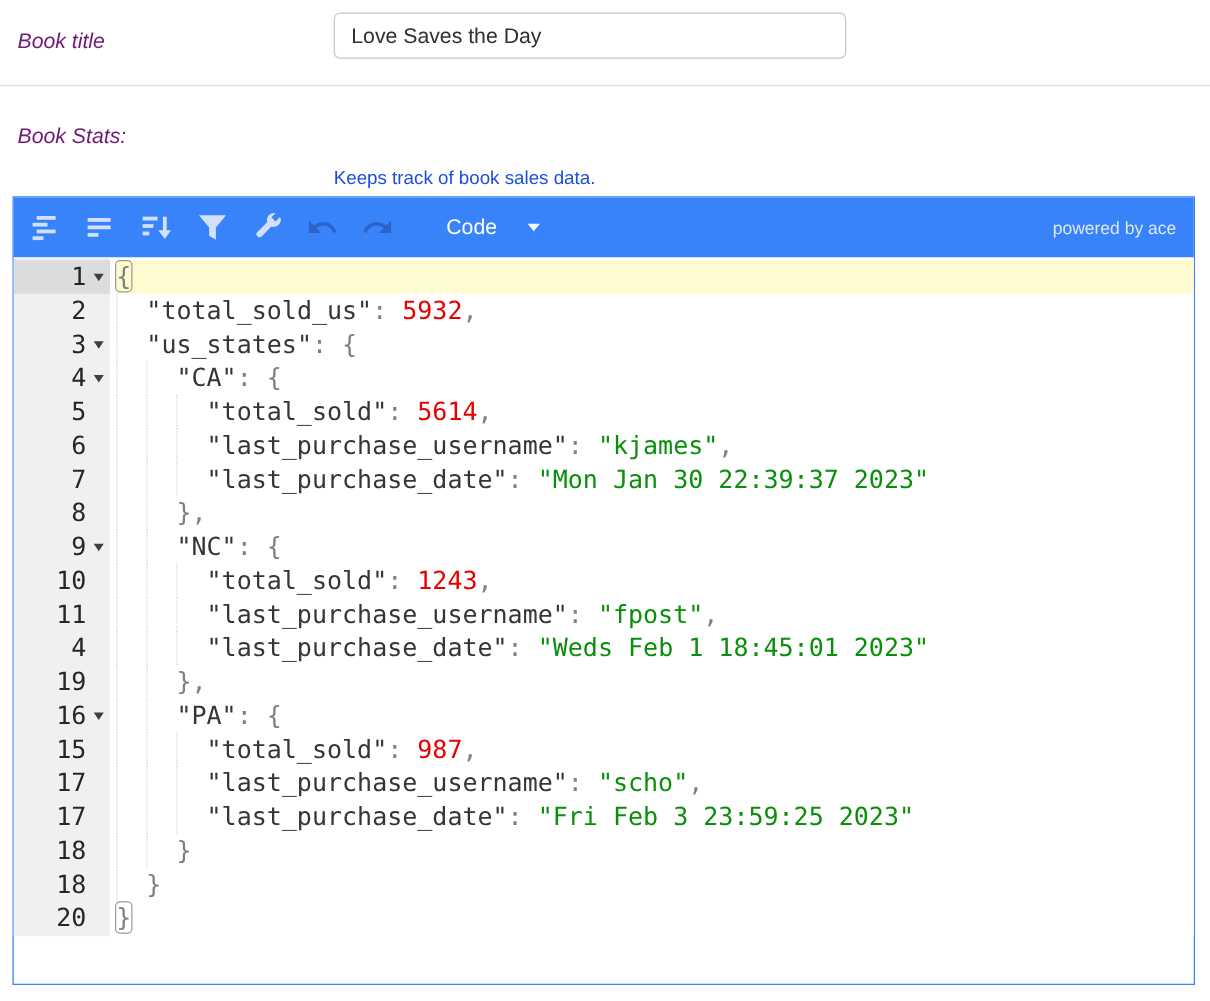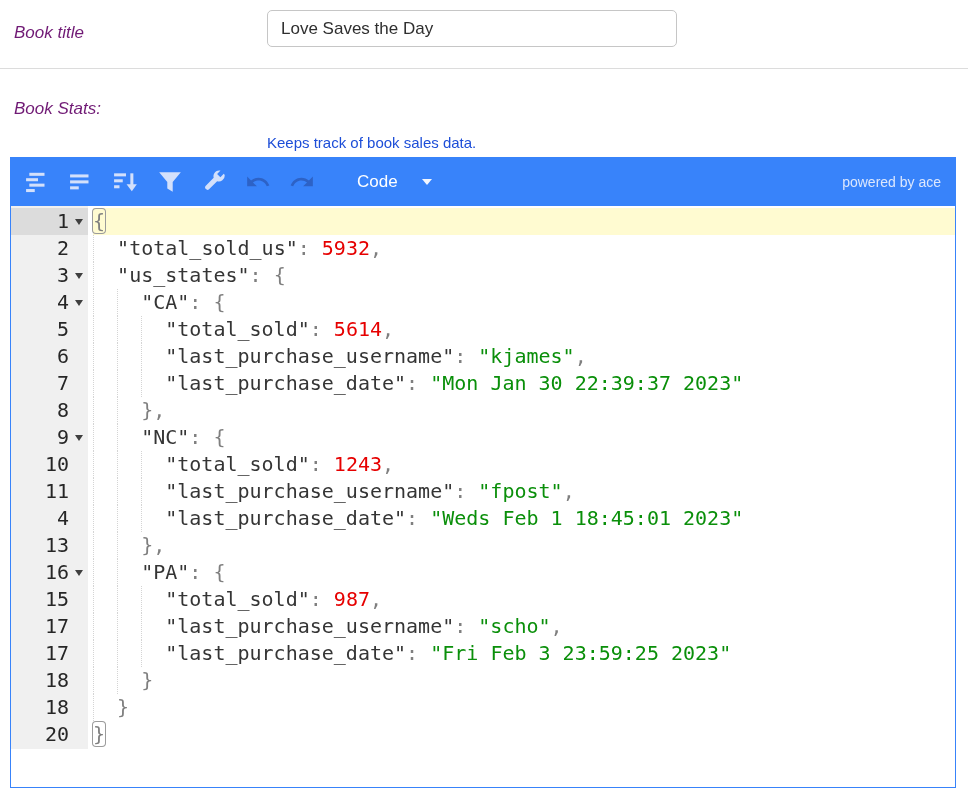--- a/index.html
+++ b/index.html
@@ -175,21 +175,21 @@
         </div>
         <div class="grow">
           <span class="lnum">11</span>
           <span class="fslot"></span>
         </div>
         <div class="grow">
           <span class="lnum">4</span>
           <span class="fslot"></span>
         </div>
         <div class="grow">
-          <span class="lnum">13</span>
+          <span class="lnum">19</span>
           <span class="fslot"></span>
         </div>
         <div class="grow">
           <span class="lnum">16</span>
           <span class="fslot">
             <i class="tri"></i>
           </span>
         </div>
         <div class="grow">
           <span class="lnum">15</span>

